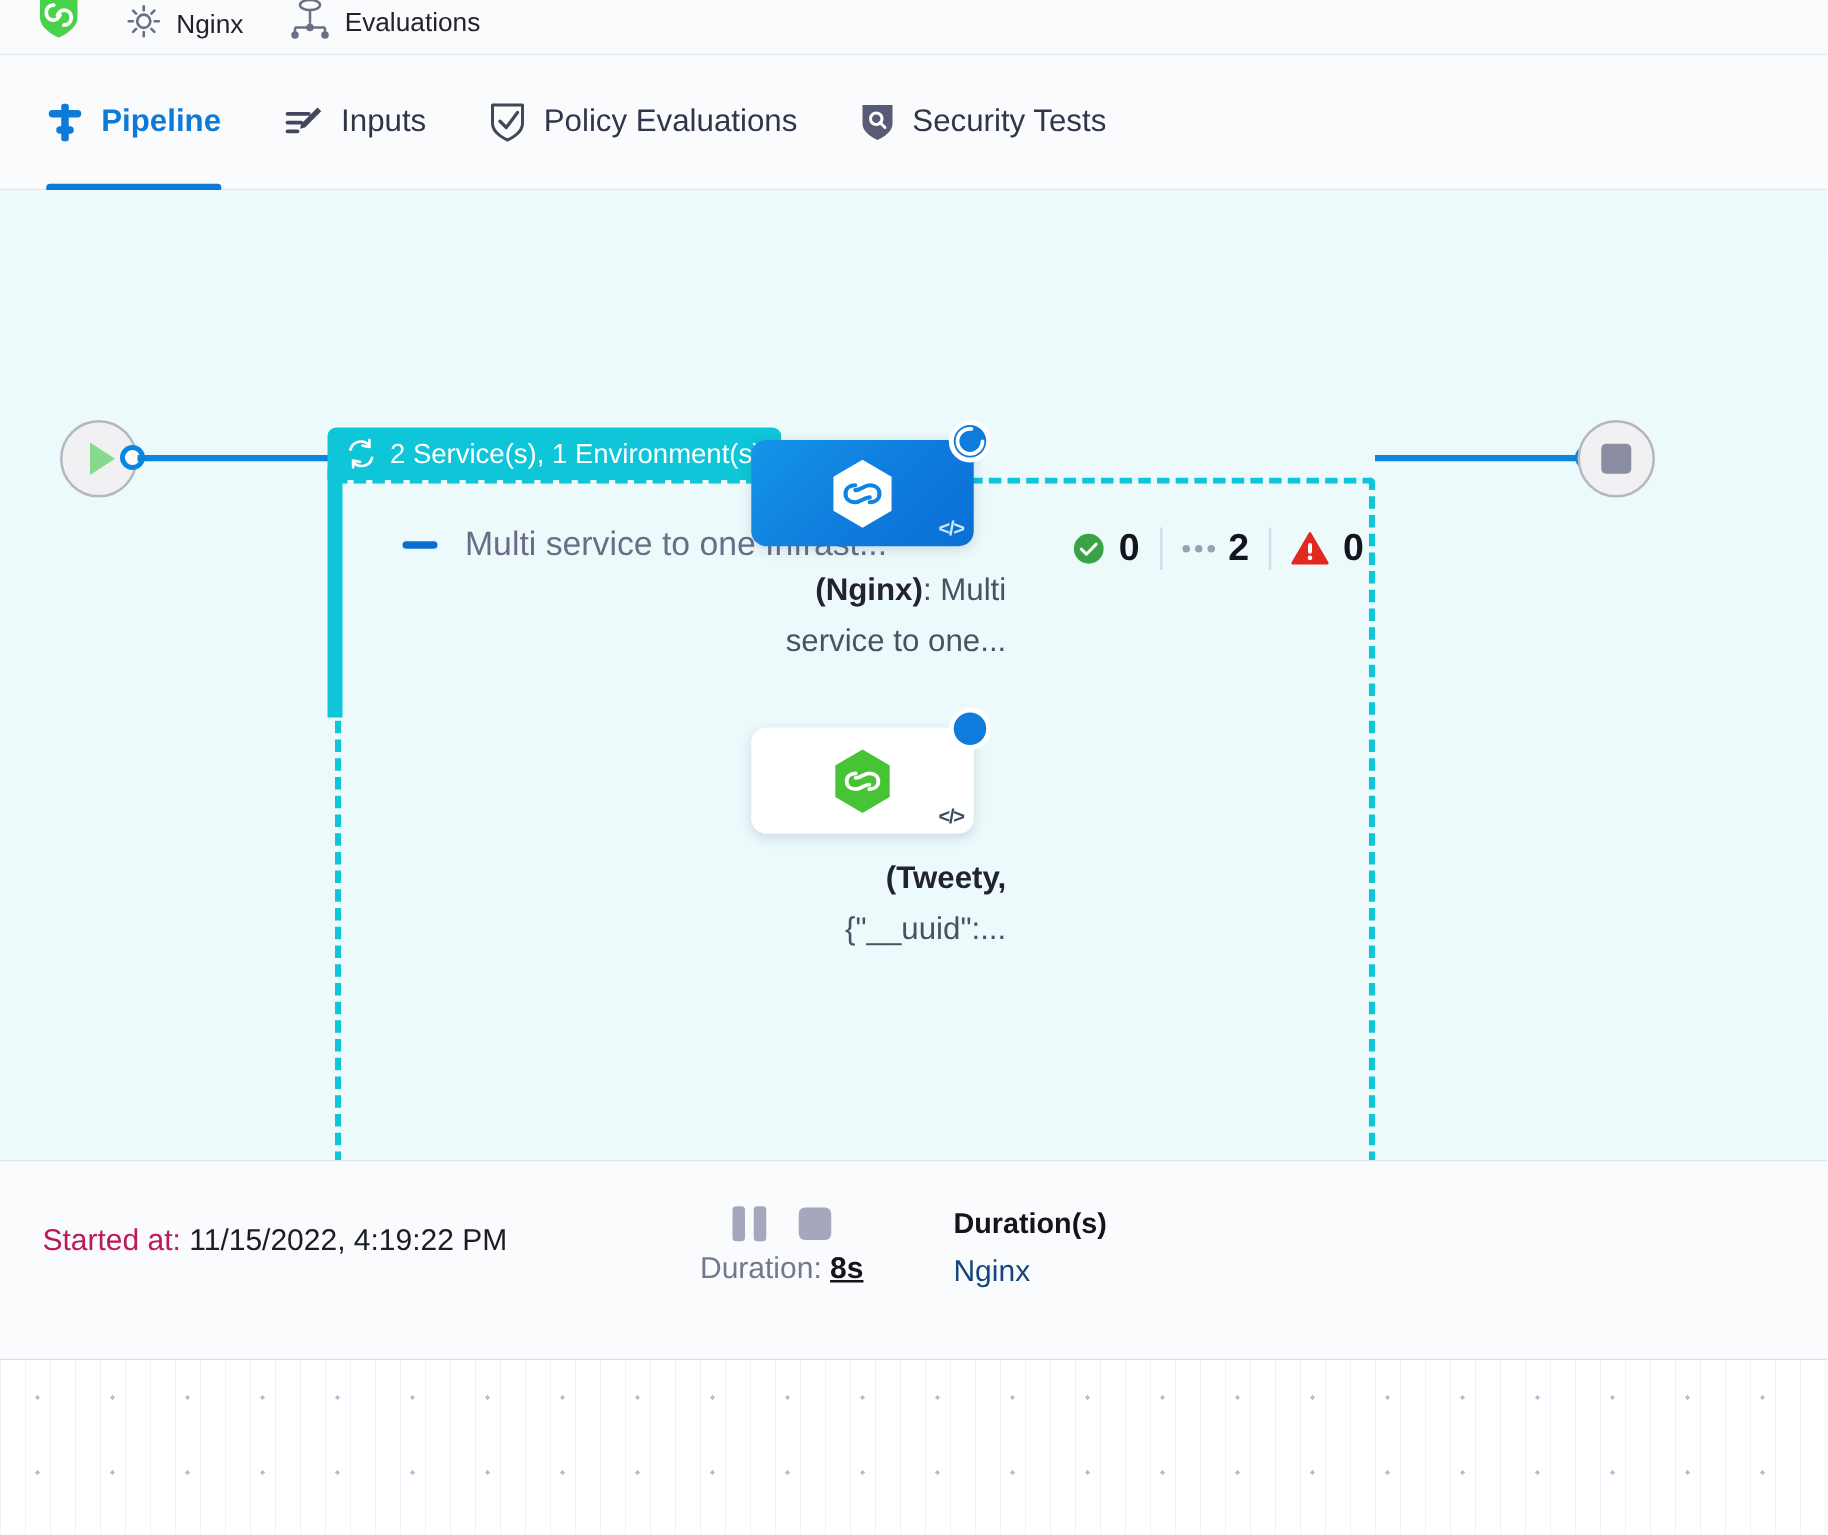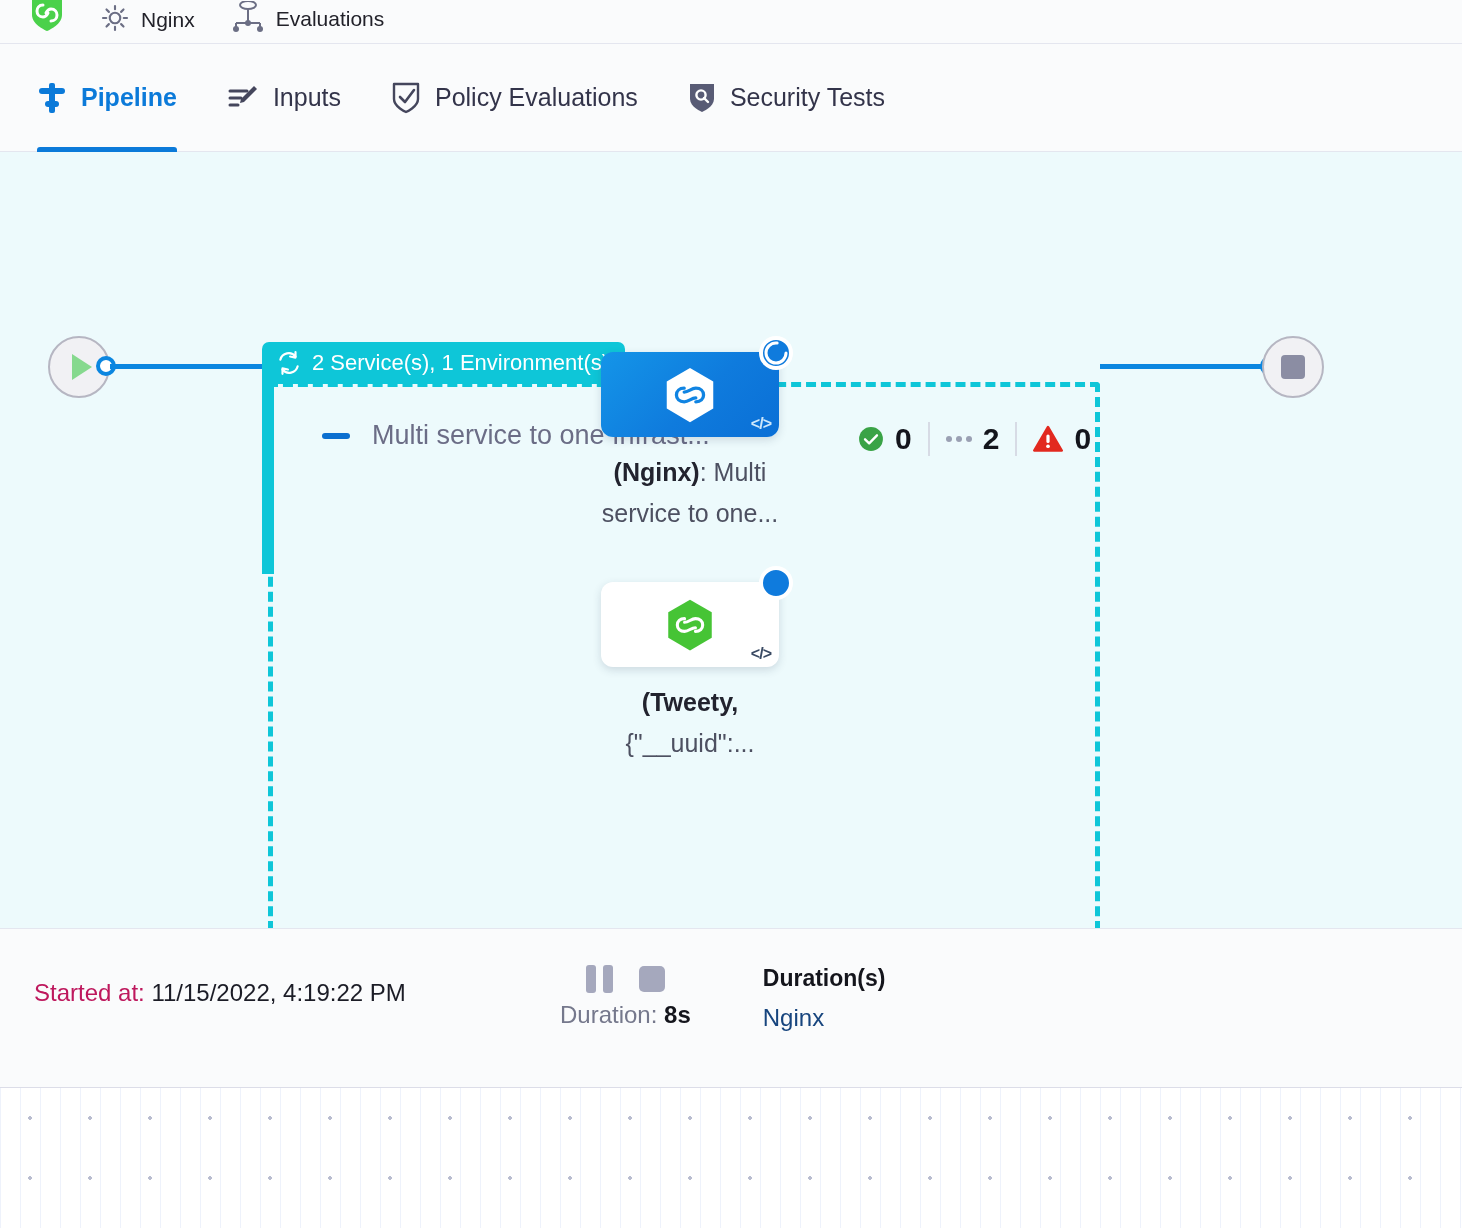--- a/index.html
+++ b/index.html
@@ -133,21 +133,21 @@
     position: absolute; right: -14px; top: -16px;
     width: 34px; height: 34px; border-radius: 50%;
   }
   .badge.spin {
     background: #0f7bdd;
     border: 4px solid #ffffff;
     box-shadow: 0 0 0 2px #0f7bdd inset;
   }
   .badge.solid { background: #0f7bdd; border: 4px solid #ffffff; }
   .node-label {
-    margin-top: 15px; text-align: center;
+    margin-top: 15px; text-align: right;
     font-size: 25px; line-height: 1.65; color: #4d5061;
   }
   .node-label b { color: #22232e; font-weight: 700; }
 
   
   .detail {
     position: absolute; top: 928px; left: 0; width: 1462px; height: 160px;
     background: #fafbfc; border-top: 1px solid #e4e6ef; border-bottom: 1px solid #dcdde8;
     display: flex; align-items: flex-start; overflow: hidden;
   }
@@ -155,21 +155,21 @@
   .detail-title { font-size: 27px; font-weight: 700; color: #0d0e16; white-space: nowrap; }
   .detail-sub { margin-top: 14px; font-size: 24px; color: #1b1c26; white-space: nowrap; }
   .detail-sub .muted { color: #be185d; }
 
   .detail-mid { padding: 36px 0 0 0; display: flex; flex-direction: column; align-items: center; width: 200px; }
   .ctrl-row { display: flex; align-items: center; gap: 26px; margin-bottom: 8px; }
   .pause-btn { display: flex; gap: 7px; cursor: pointer; }
   .pause-btn i { width: 10px; height: 28px; background: #a5a8bd; border-radius: 3px; display: block; }
   .stop-btn { width: 26px; height: 26px; background: #a5a8bd; border-radius: 5px; cursor: pointer; }
   .duration { font-size: 24px; color: #75788c; white-space: nowrap; }
-  .duration b { color: #14151c; font-weight: 700; }
+  .duration b { color: #14151c; font-weight: 700; text-decoration: underline; }
 
   .vdiv { width: 2px; height: 92px; background: #dcdde8; margin: 36px 0 0 30px; }
 
   .detail-col { padding: 36px 0 0 42px; min-width: 300px; }
   .col-head { font-size: 23px; font-weight: 700; color: #14151c; white-space: nowrap; }
   .col-val { margin-top: 12px; font-size: 24px; color: #17457e; white-space: nowrap; }
 
   
   .grid-footer {
     position: absolute; top: 1088px; left: 0; width: 1462px; height: 140px;

